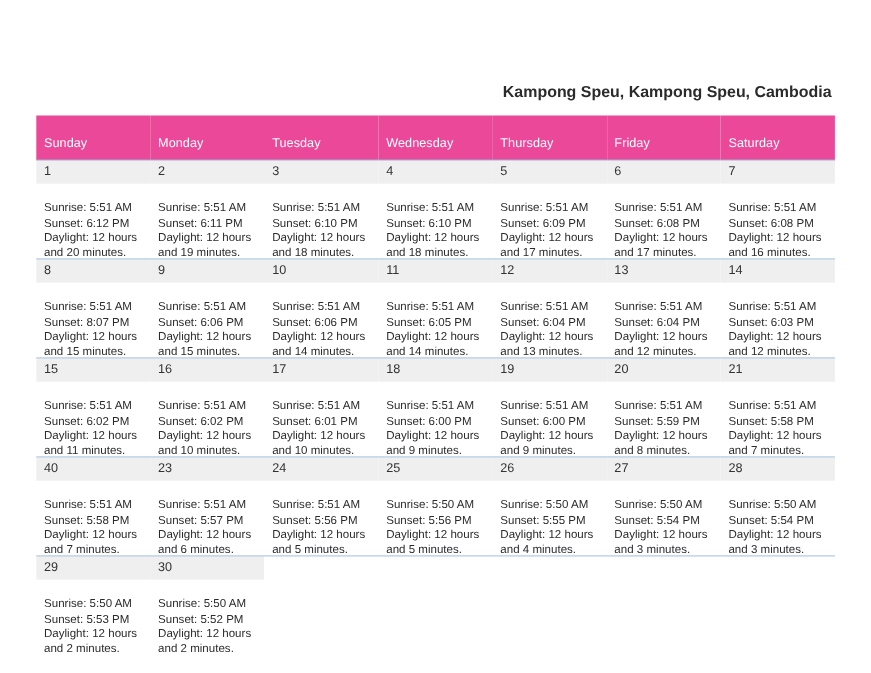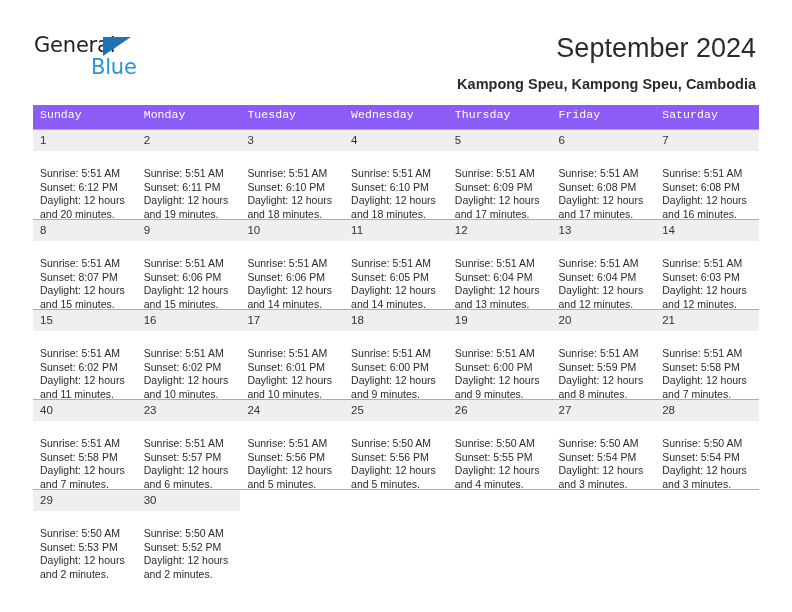--- a/index.html
+++ b/index.html
@@ -97,31 +97,30 @@
   .calendar {
     position: absolute;
     left: 33px;
     top: 105px;
     width: 726px;
     border-collapse: collapse;
     table-layout: fixed;
   }
 
   .calendar th {
-    background: #8b5cf6;
+    background: #ec4899;
     color: #ffffff;
     font-size: 11.5px;
     font-weight: 400;
     text-align: left;
-    padding: 0 0 5px 7px;
+    padding: 16px 0 5px 7px;
     height: 19px;
     border: none;
     vertical-align: middle;
     letter-spacing: 0.05px;
-    font-family: Liberation Mono, monospace;
   }
 
   .calendar td {
     vertical-align: top;
     padding: 0;
     width: 103.7px;
     height: 89px;
     border: none;
     background: #ffffff;
   }
@@ -163,27 +162,21 @@
     white-space: normal;
   }
 </style>
 </head>
 <body>
 
 <div class="page">
 
   <div class="header">
 
-    <div class="logo">
-      <span class="logo-general">General</span>
-      <span class="logo-triangle"></span>
-      <span class="logo-blue">Blue</span>
-    </div>
-
-    <div class="title">September 2024</div>
+
     <div class="subtitle">Kampong Speu, Kampong Speu, Cambodia</div>
   </div>
 
   <table class="calendar">
     <thead>
       <tr>
         <th>Sunday</th>
         <th>Monday</th>
         <th>Tuesday</th>
         <th>Wednesday</th>

